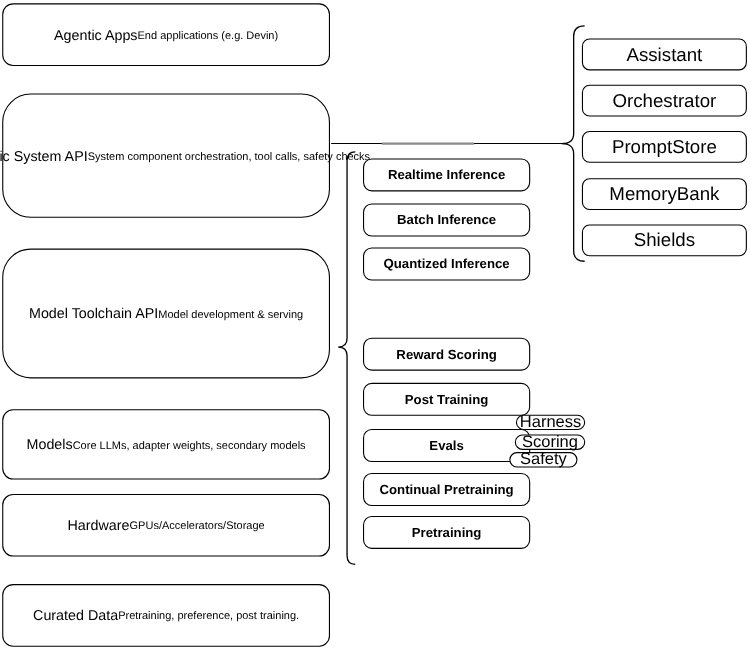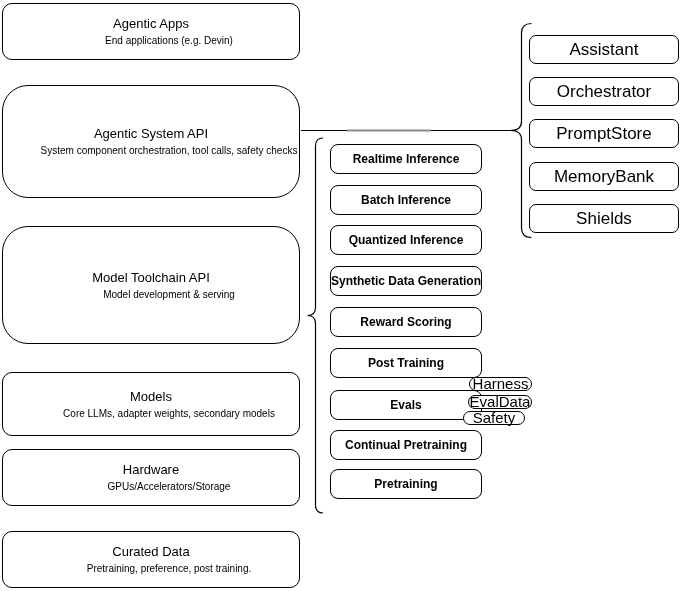--- a/index.html
+++ b/index.html
@@ -11,28 +11,28 @@
     position:relative;
     overflow:hidden;
   }
   .canvas{position:absolute;inset:0;}
   .box{
     position:absolute;
     background:#fff;
     border:1px solid #000;
     box-sizing:border-box;
     display:flex;
-    flex-direction:column;
+    flex-direction:row;
     align-items:center;
     justify-content:center;
     text-align:center;
   }
   .lbox{left:2px;width:298px;}
   .btitle{font-size:13px;line-height:16px;white-space:nowrap;}
-  .bsub{font-size:10px;line-height:12px;margin-top:3px;white-space:nowrap;padding-left:36px;}
+  .bsub{font-size:10px;line-height:12px;margin-top:3px;white-space:nowrap;}
   .mbox{
     left:330px;width:152px;height:30px;
     border-radius:8px;
     font-size:12px;line-height:14px;white-space:nowrap;font-weight:bold;
   }
   .rbox{
     left:529px;width:150px;height:29px;
     border-radius:7px;
     font-size:17px;line-height:14px;white-space:nowrap;
   }
@@ -79,29 +79,28 @@
   </div>
 
   <div class="box lbox" style="top:531px;height:57px;border-radius:10px">
     <div class="btitle">Curated Data</div>
     <div class="bsub">Pretraining, preference, post training.</div>
   </div>
 
   <div class="box mbox" style="top:144px">Realtime Inference</div>
   <div class="box mbox" style="top:185px">Batch Inference</div>
   <div class="box mbox" style="top:225px">Quantized Inference</div>
-  <div class="box mbox" style="top:266px">Synthetic Data Generation</div>
   <div class="box mbox" style="top:307px">Reward Scoring</div>
   <div class="box mbox" style="top:348px">Post Training</div>
   <div class="box mbox" style="top:390px">Evals</div>
   <div class="box mbox" style="top:430px">Continual Pretraining</div>
   <div class="box mbox" style="top:469px">Pretraining</div>
 
   <div class="pill" style="left:469px;top:377px;width:63px;height:14px">Harness</div>
-  <div class="pill" style="left:468px;top:395px;width:64px;height:14px">EvalData</div>
+  <div class="pill" style="left:468px;top:395px;width:64px;height:14px">Scoring</div>
   <div class="pill" style="left:463px;top:411px;width:62px;height:14px">Safety</div>
 
   <div class="box rbox" style="top:35px">Assistant</div>
   <div class="box rbox" style="top:77px">Orchestrator</div>
   <div class="box rbox" style="top:119px">PromptStore</div>
   <div class="box rbox" style="top:162px">MemoryBank</div>
   <div class="box rbox" style="top:204px">Shields</div>
 
   <svg class="overlay" width="682" height="591" viewBox="0 0 682 591">
 

